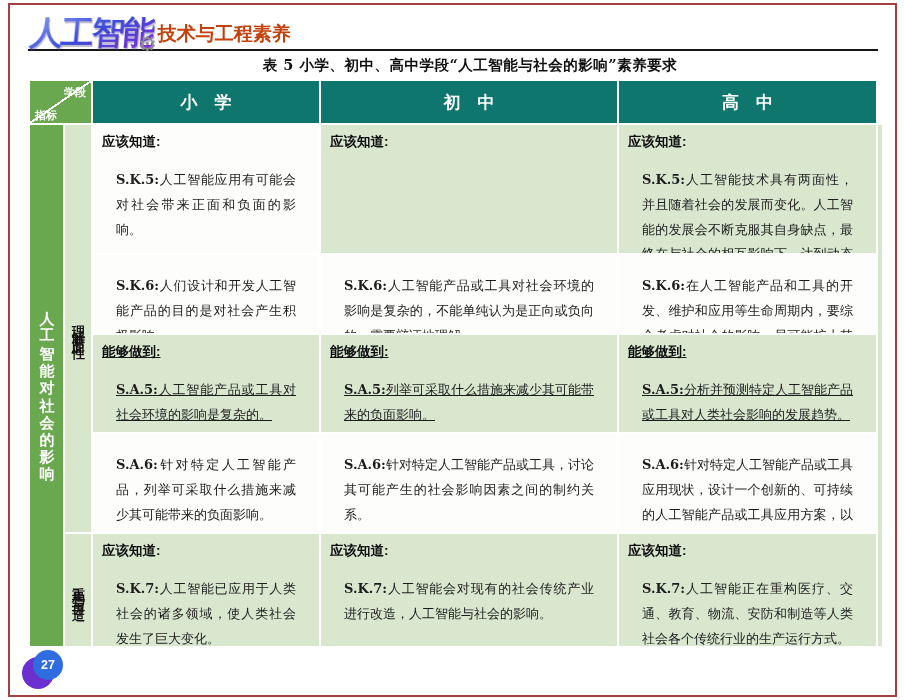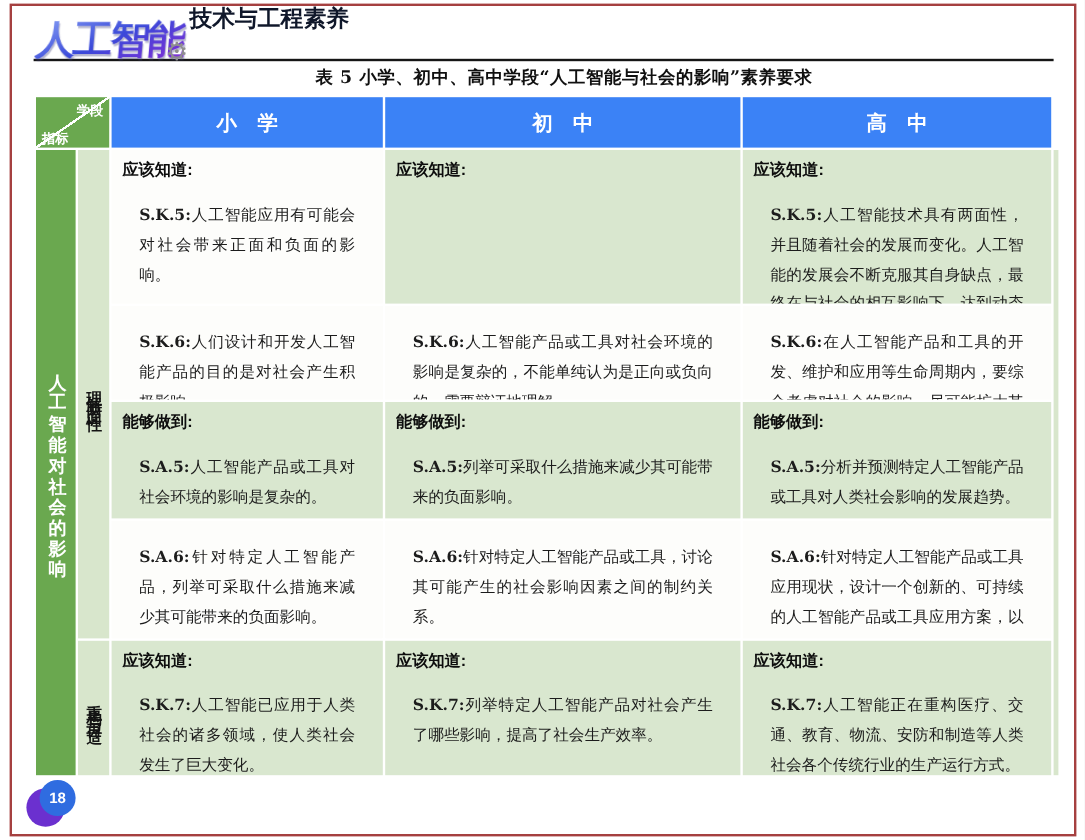--- a/index.html
+++ b/index.html
@@ -7,53 +7,53 @@
         font-family:"Liberation Sans",sans-serif;}
   .frame{position:absolute;left:8px;right:7px;top:3px;bottom:3px;border:2px solid #a54040;pointer-events:none;z-index:50;}
 
   
   .logo-wrap{position:absolute;left:30px;top:5px;height:44px;display:flex;align-items:flex-end;z-index:2;}
   .logo-art{font:900 33px/1 "Liberation Sans",sans-serif;letter-spacing:-2px;transform:skewX(-5deg);
             background:linear-gradient(155deg,#7f97f2 5%,#3a49d9 50%,#7a2fd6 95%);
             -webkit-background-clip:text;background-clip:text;color:transparent;
             filter:drop-shadow(1px 2px 0 rgba(60,60,120,.35));}
   .gear{font-size:21px;color:#8f8f8f;margin-left:-16px;margin-bottom:-7px;z-index:1;}
-  .suffix{font:700 19px/1 "Liberation Sans",sans-serif;color:#0f172a;margin-left:1px;margin-bottom:23px;}
+  .suffix{font:700 19px/1 "Liberation Sans",sans-serif;color:#c2410c;margin-left:1px;margin-bottom:6px;}
   .rule{position:absolute;left:28px;right:26px;top:49px;border-top:2px solid #161616;}
   .title{position:absolute;top:55px;left:0;right:0;text-align:center;
          font:700 14.5px/1.4 "DejaVu Serif",serif;color:#101010;letter-spacing:.5px;padding-left:36px;}
 
   
   .t{position:absolute;left:30px;top:81px;width:852px;display:grid;
      grid-template-columns:33px 26px 226px 296px 257px 4px;
      grid-template-rows:42px 128px 78px 97px 98px 112px;
      gap:2px;background:#ffffff;}
   .corner{grid-column:1/3;grid-row:1;position:relative;color:#fff;
           font:700 11px "Liberation Sans",sans-serif;
           background:linear-gradient(to bottom right,#6aa84f 48.6%,#ffffff 48.6%,#ffffff 51.4%,#6aa84f 51.4%);}
   .corner .ctop{position:absolute;top:4px;right:5px;}
   .corner .cbot{position:absolute;bottom:0;left:5px;}
-  .chead{background:#3b82f6;color:#fff;font:700 17px "Liberation Sans",sans-serif;
+  .chead{background:#0f766e;color:#fff;font:700 17px "Liberation Sans",sans-serif;
          display:flex;align-items:center;justify-content:center;}
   .h1{grid-column:3;grid-row:1;} .h2{grid-column:4;grid-row:1;} .h3{grid-column:5;grid-row:1;}
 
   .dim{grid-column:1;grid-row:2/7;background:#6aa84f;color:#ffffff;
        writing-mode:vertical-rl;text-orientation:upright;letter-spacing:1.15em;
        font:700 15px "Liberation Sans",sans-serif;
        display:flex;align-items:center;justify-content:center;}
   .grp{background:#d8e6cc;color:#131313;writing-mode:vertical-rl;text-orientation:upright;
        letter-spacing:.42em;font:700 13px "Liberation Sans",sans-serif;
        display:flex;align-items:center;justify-content:center;}
   .g1{grid-column:2;grid-row:2/6;} .g2{grid-column:2;grid-row:6;}
   .rail{grid-column:6;grid-row:2/7;background:#d8e6cc;}
 
   .cell{padding:5px 9px 4px 9px;overflow:hidden;color:#1c1c1c;}
   .tone-green{background:#d9e7cf;} .tone-plain{background:#fdfdfb;}
   .c3{grid-column:3;} .c4{grid-column:4;} .c5{grid-column:5;}
-  .r2{grid-row:2;} .r3{grid-row:3;} .r4{grid-row:4;} .r5{grid-row:5;} .r6{grid-row:6;}
+  .r2{grid-row:2;} .r3{grid-row:3;} .r4{grid-row:4;text-decoration:underline;} .r5{grid-row:5;} .r6{grid-row:6;}
   .sec{font:700 13.5px/1.75 "Liberation Sans",sans-serif;color:#0d0d0d;}
   .txt{margin:14px;font:13px/1.92 "DejaVu Serif",serif;text-align:justify;}
   .code{font-family:"DejaVu Serif",serif;font-weight:700;}
 
   
   .badge-purple{position:absolute;left:22px;top:657px;width:32px;height:32px;border-radius:50%;background:#6b30cf;}
   .badge-blue{position:absolute;left:33px;top:650px;width:30px;height:30px;border-radius:50%;background:#2f6ce0;
               color:#fff;font:700 12.5px "Liberation Sans",sans-serif;
               display:flex;align-items:center;justify-content:center;z-index:2;}
 </style>
@@ -129,23 +129,23 @@
     <div class="cell c5 r5 tone-plain">
       <p class="txt"><b class="code">S.A.6:</b><span>针对特定人工智能产品或工具应用现状，设计一个创新的、可持续的人工智能产品或工具应用方案，以尽可能减少其对社会的负面影响。</span></p>
     </div>
 
     <div class="cell c3 r6 tone-green">
       <div class="sec">应该知道:</div>
       <p class="txt"><b class="code">S.K.7:</b><span>人工智能已应用于人类社会的诸多领域，使人类社会发生了巨大变化。</span></p>
     </div>
     <div class="cell c4 r6 tone-green">
       <div class="sec">应该知道:</div>
-      <p class="txt"><b class="code">S.K.7:</b><span>列举特定人工智能产品对社会产生了哪些影响，提高了社会生产效率。</span></p>
+      <p class="txt"><b class="code">S.K.7:</b><span>人工智能会对现有的社会传统产业进行改造，人工智能与社会的影响。</span></p>
     </div>
     <div class="cell c5 r6 tone-green">
       <div class="sec">应该知道:</div>
       <p class="txt"><b class="code">S.K.7:</b><span>人工智能正在重构医疗、交通、教育、物流、安防和制造等人类社会各个传统行业的生产运行方式。</span></p>
     </div>
   </div>
 
   <div class="badge-purple"></div>
-  <div class="badge-blue">18</div>
+  <div class="badge-blue">27</div>
 </div>
 
 </body></html>

